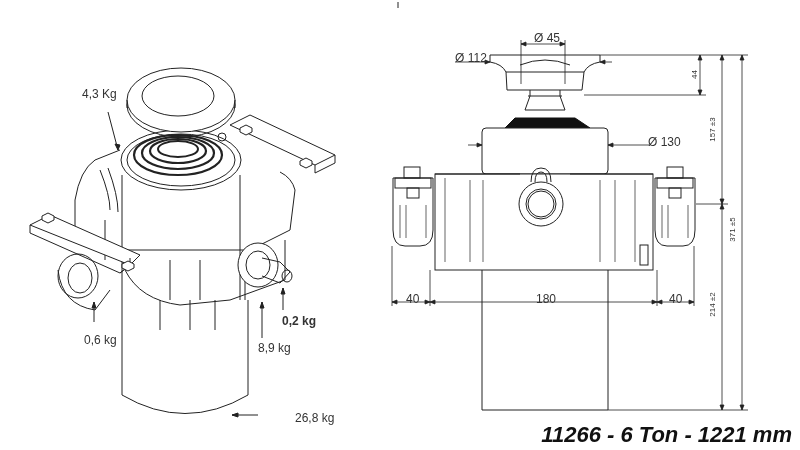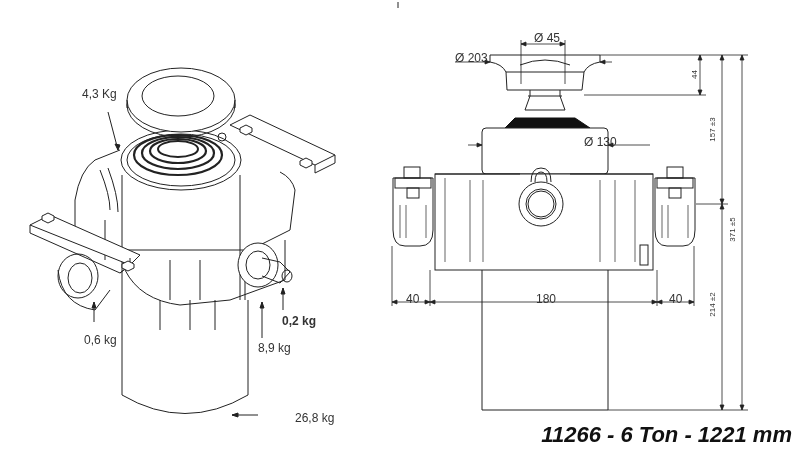--- a/index.html
+++ b/index.html
@@ -148,22 +148,22 @@
   </g>
 </svg>
 
 <span class="lbl" style="left:82px;top:87px;">4,3 Kg</span>
 <span class="lbl" style="left:84px;top:333px;">0,6 kg</span>
 <span class="lbl" style="left:282px;top:314px;font-weight:bold;">0,2 kg</span>
 <span class="lbl" style="left:258px;top:341px;">8,9 kg</span>
 <span class="lbl" style="left:259px;top:411px;margin-left:36px;">26,8 kg</span>
 
 <span class="lbl" style="left:534px;top:31px;">Ø 45</span>
-<span class="lbl" style="left:455px;top:51px;">Ø 203</span>
-<span class="lbl" style="left:584px;top:135px;">Ø 130</span>
+<span class="lbl" style="left:455px;top:51px;">Ø 112</span>
+<span class="lbl" style="left:648px;top:135px;">Ø 130</span>
 
 <span class="lbl" style="left:406px;top:292px;">40</span>
 <span class="lbl" style="left:536px;top:292px;">180</span>
 <span class="lbl" style="left:669px;top:292px;">40</span>
 
 <span class="vlbl" style="left:690px;top:70px;">44</span>
 <span class="vlbl" style="left:700px;top:125px;">157 ±3</span>
 <span class="vlbl" style="left:700px;top:300px;">214 ±2</span>
 <span class="vlbl" style="left:720px;top:225px;">371 ±5</span>
 

